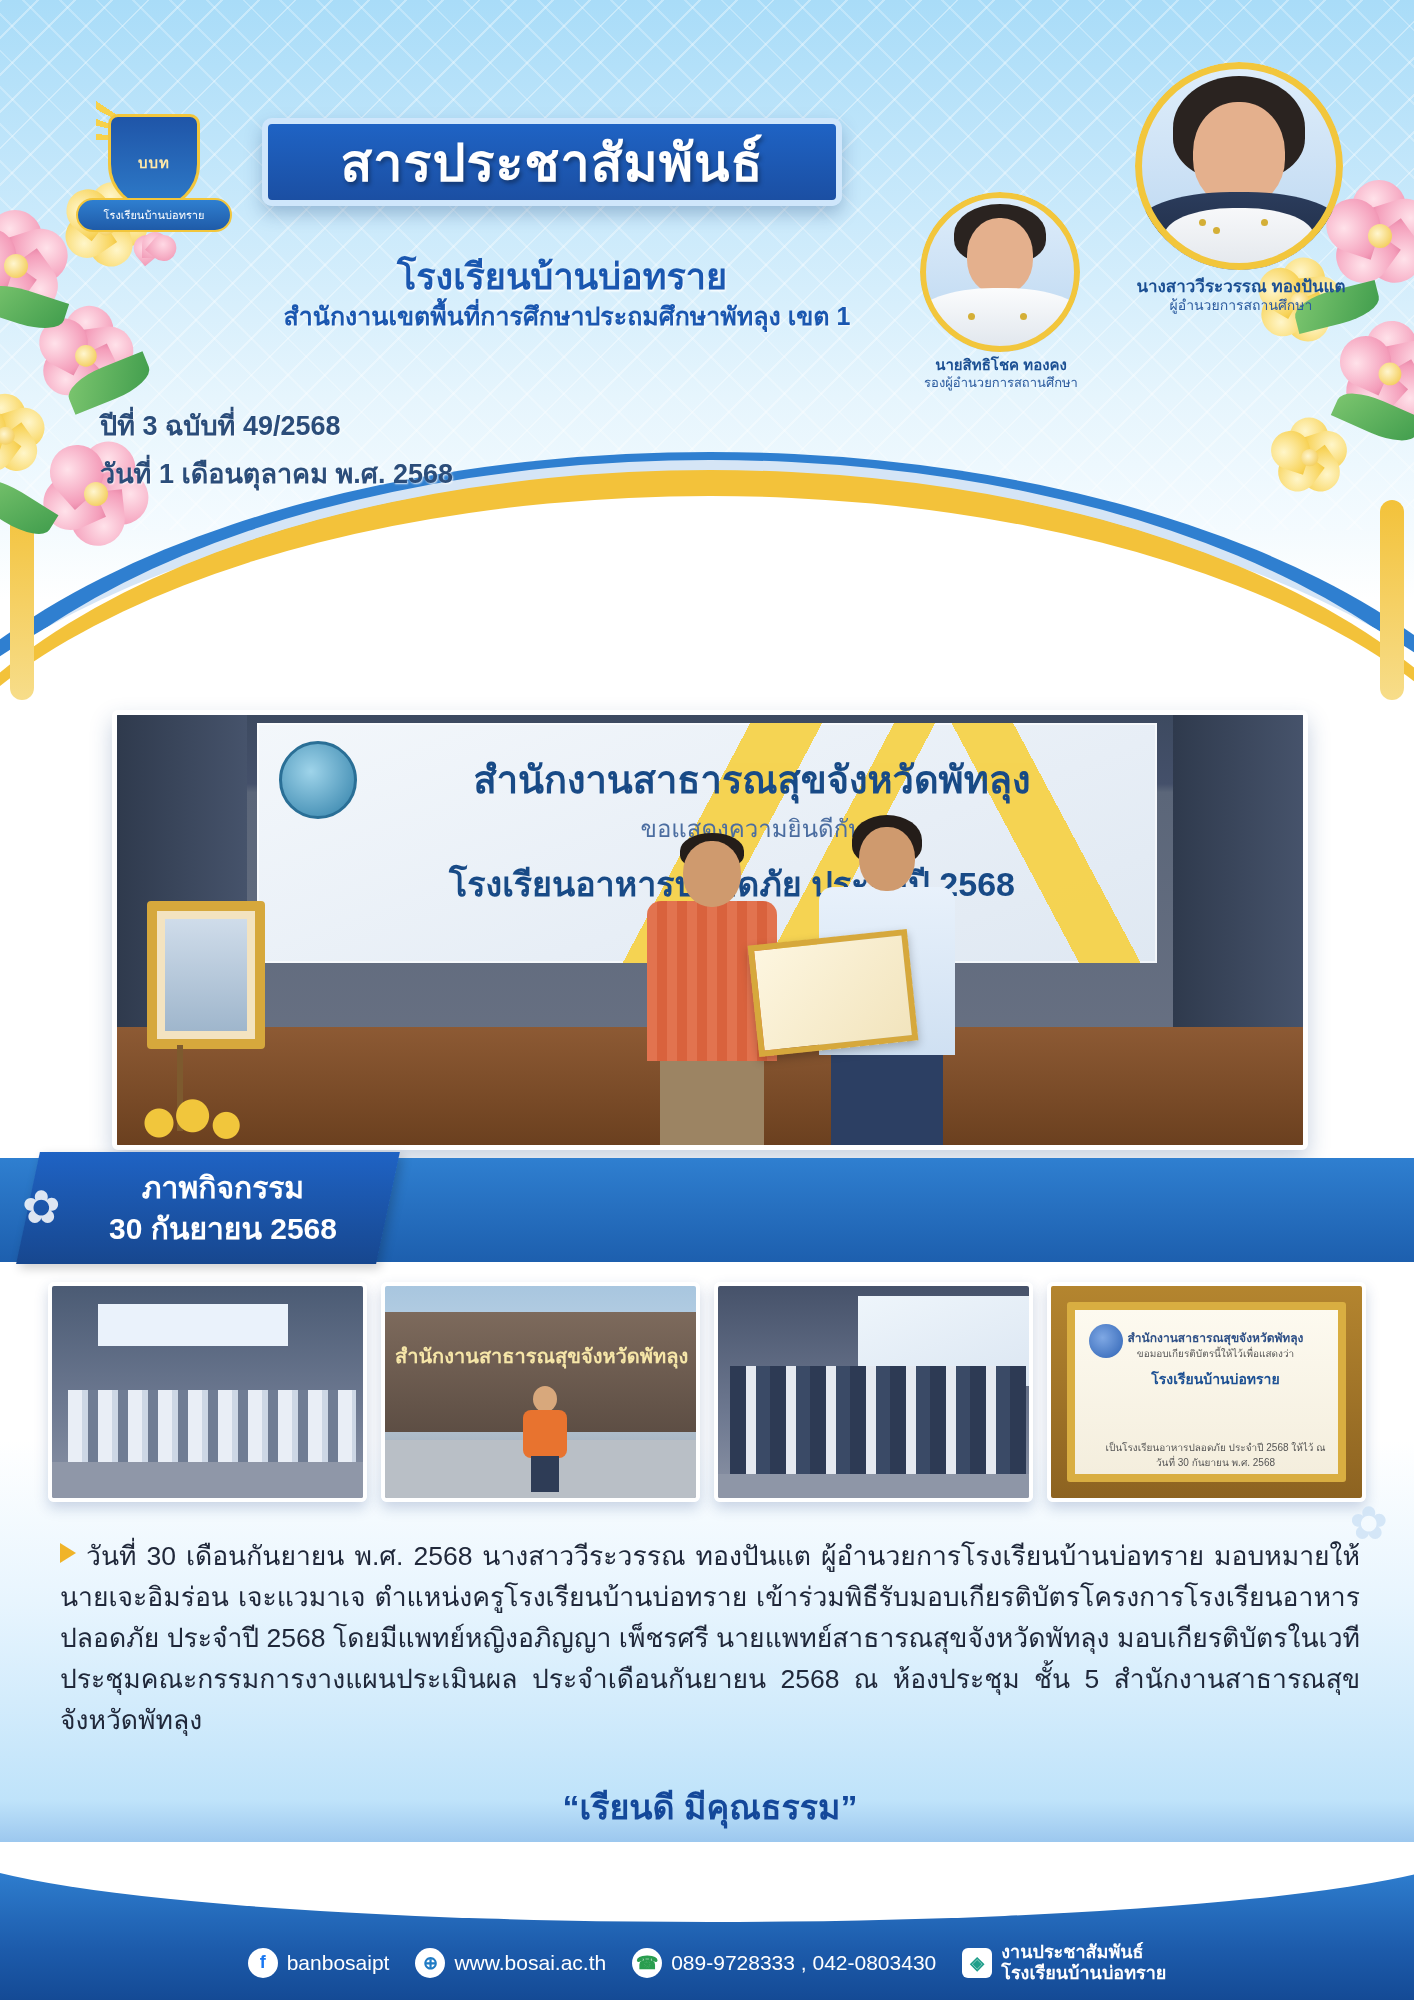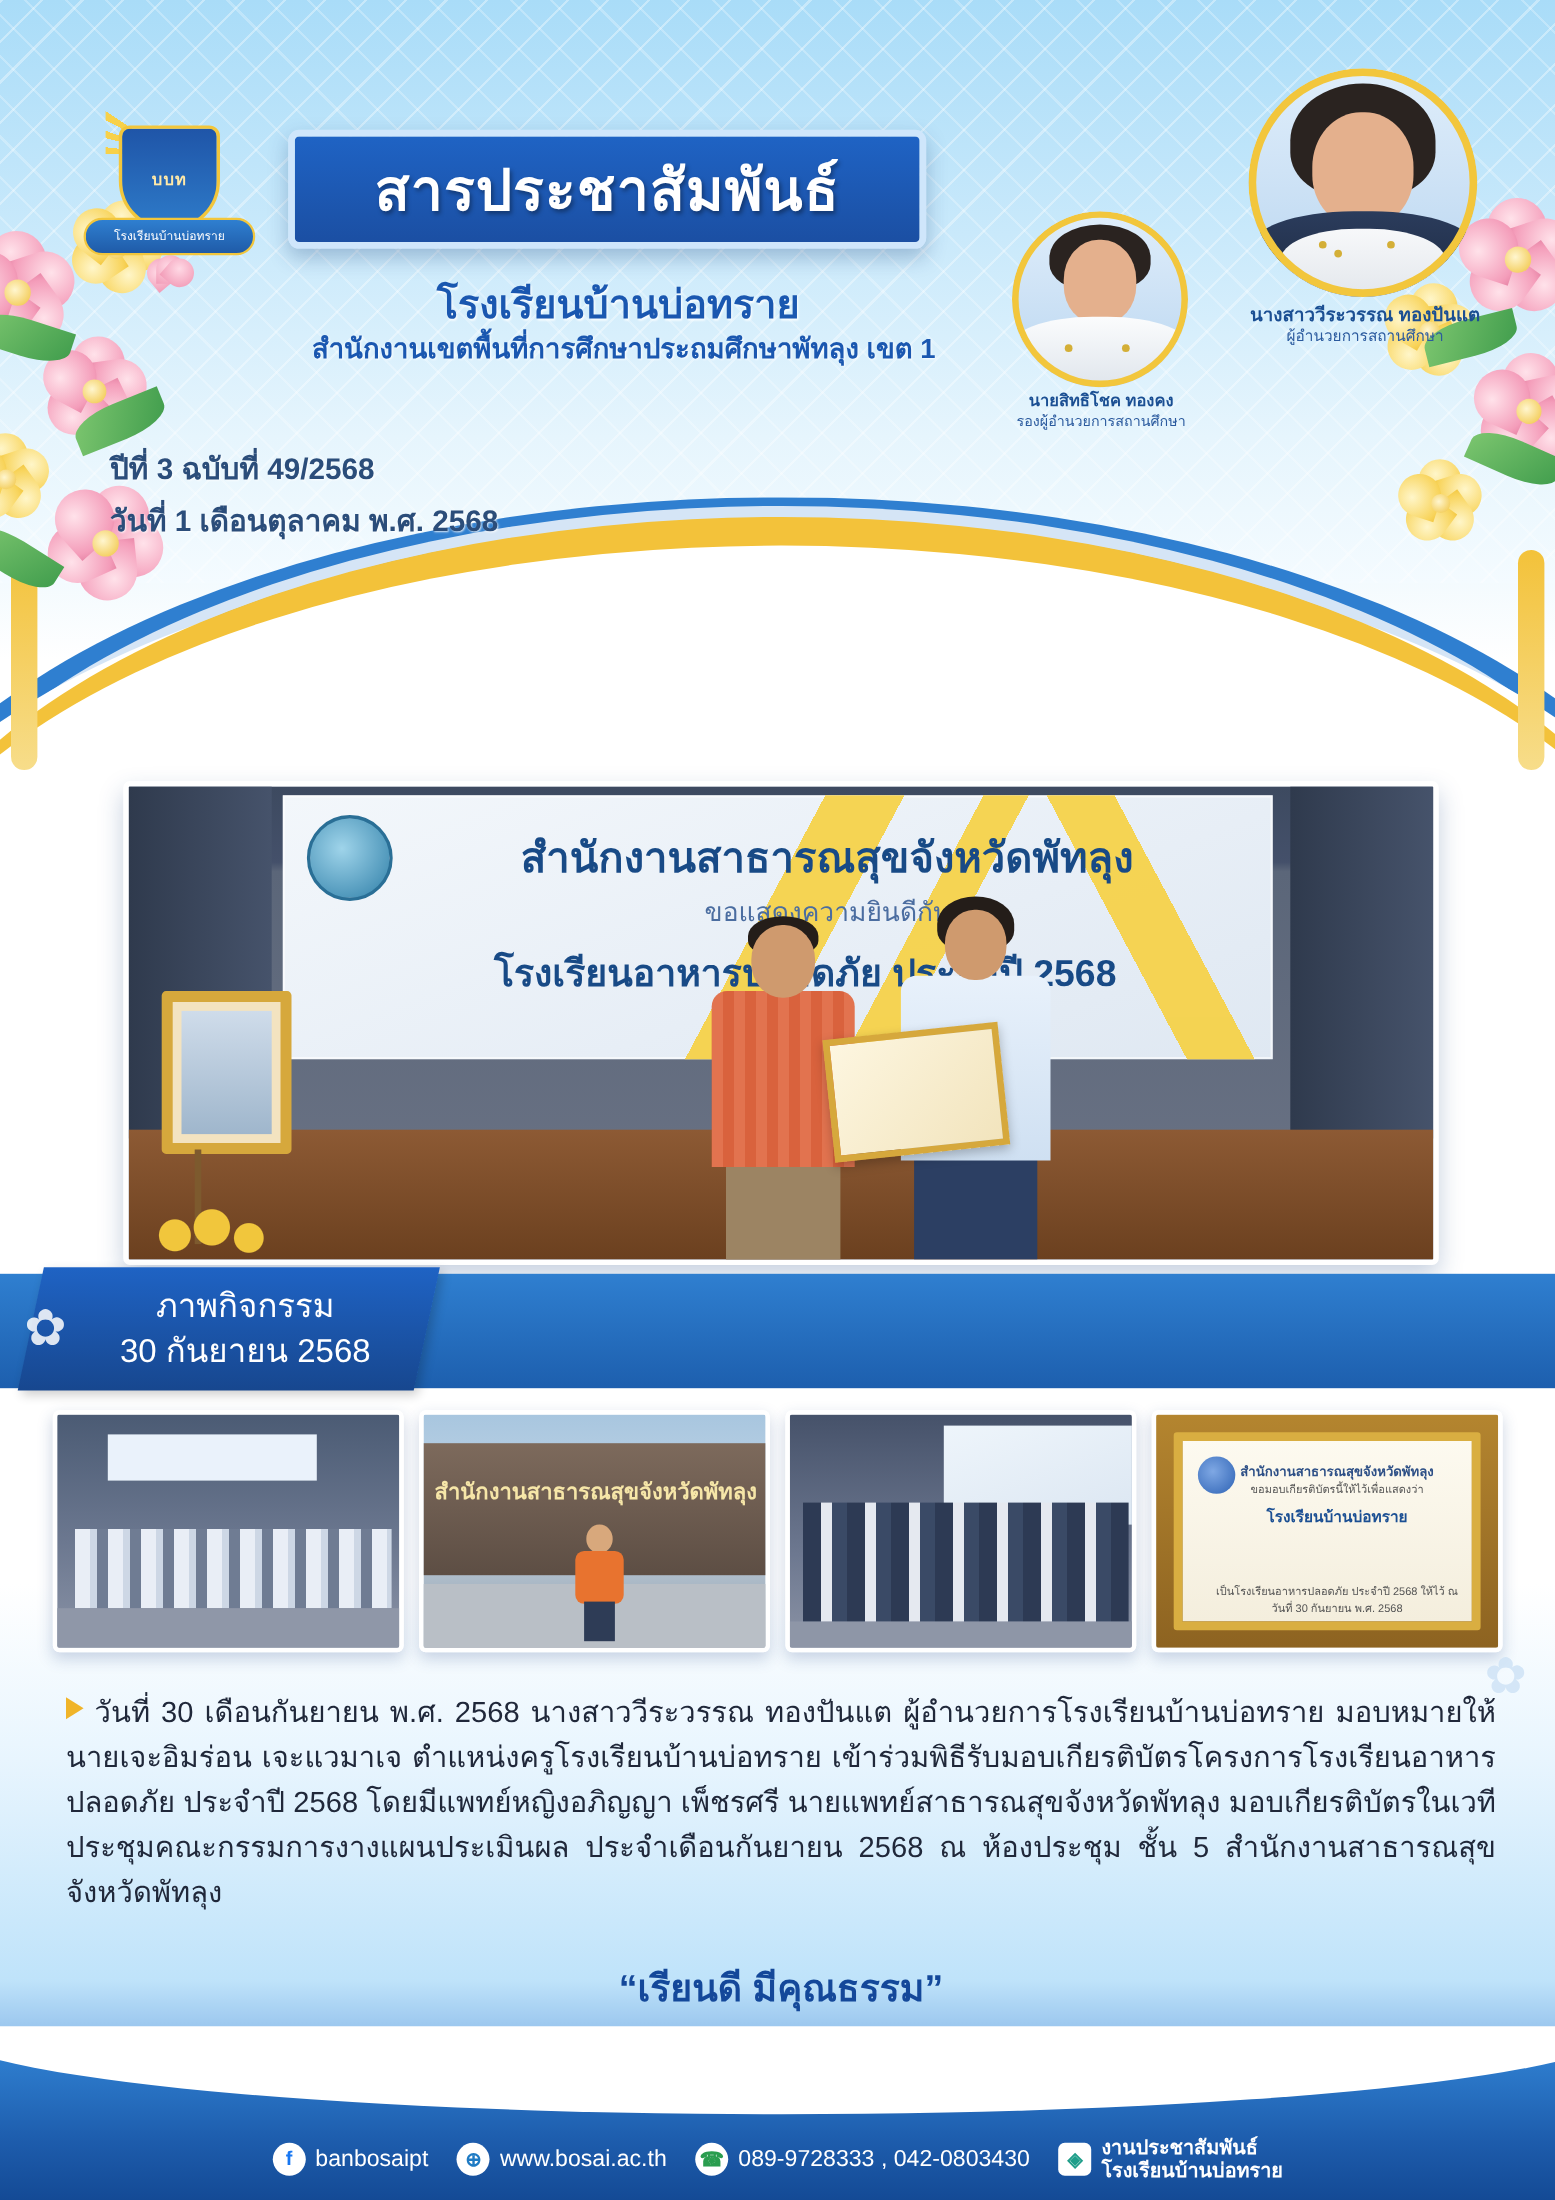--- a/index.html
+++ b/index.html
@@ -99,21 +99,21 @@
   }
   .logo .lotus s {
     position: absolute; bottom: 0; left: 24px; width: 26px; height: 26px;
     display:block; border-radius: 50% 50% 50% 0;
     background: radial-gradient(circle at 40% 40%,#ffd9e5,#ef8fae);
     transform-origin: 50% 100%;
   }
 
   
   .banner {
-    position: absolute; left: 262px; top: 118px; width: 580px; height: 108px;
+    position: absolute; left: 262px; top: 118px; width: 580px; height: 88px;
     background: linear-gradient(180deg,#1f63c4,#1b4fa3);
     border: 6px solid #cfe6fb;
     border-radius: 10px;
     box-shadow: 0 8px 18px rgba(20,60,120,.28);
     display: flex; align-items: center; justify-content: center;
   }
   .banner:before, .banner:after {
     content: ""; position: absolute; top: 22px; width: 34px; height: 62px;
     background: linear-gradient(180deg,#1f63c4,#1b4fa3);
     border: 6px solid #cfe6fb; border-radius: 8px; z-index: -1;
@@ -288,21 +288,21 @@
     background: linear-gradient(180deg,#2f7fd0,#1d5fae);
   }
   .act-bar .tag {
     position: absolute; left: 28px; top: -6px; width: 360px; height: 112px;
     background: linear-gradient(180deg,#1f63c4,#17478f);
     transform: skewX(-12deg);
     box-shadow: 4px 4px 10px rgba(0,0,0,.2);
   }
   .act-bar .tag-text {
     position: absolute; left: 78px; top: 10px; width: 290px; color: #fff;
-    font-size: 30px; font-weight: normal; line-height: 1.35; text-align: center;
+    font-size: 30px; font-weight: bold; line-height: 1.35; text-align: center;
   }
   .act-bar .subject {
     position: absolute; left: 390px; top: 26px; width: 1000px; color: #ffffff;
     font-size: 27px; font-weight: bold;
   }
 
   
   .thumbs { position: absolute; left: 48px; top: 1282px; width: 1318px; height: 220px; display: flex; gap: 14px; }
   .thumb {
     position: relative; width: 320px; height: 220px; border: 4px solid #ffffff; border-radius: 6px;

